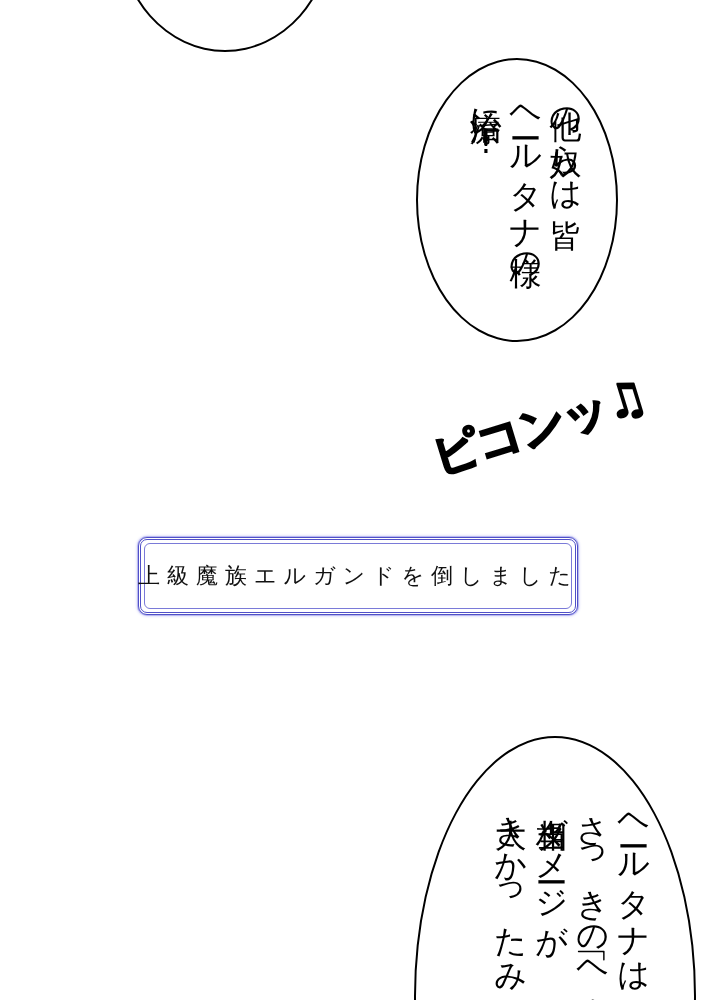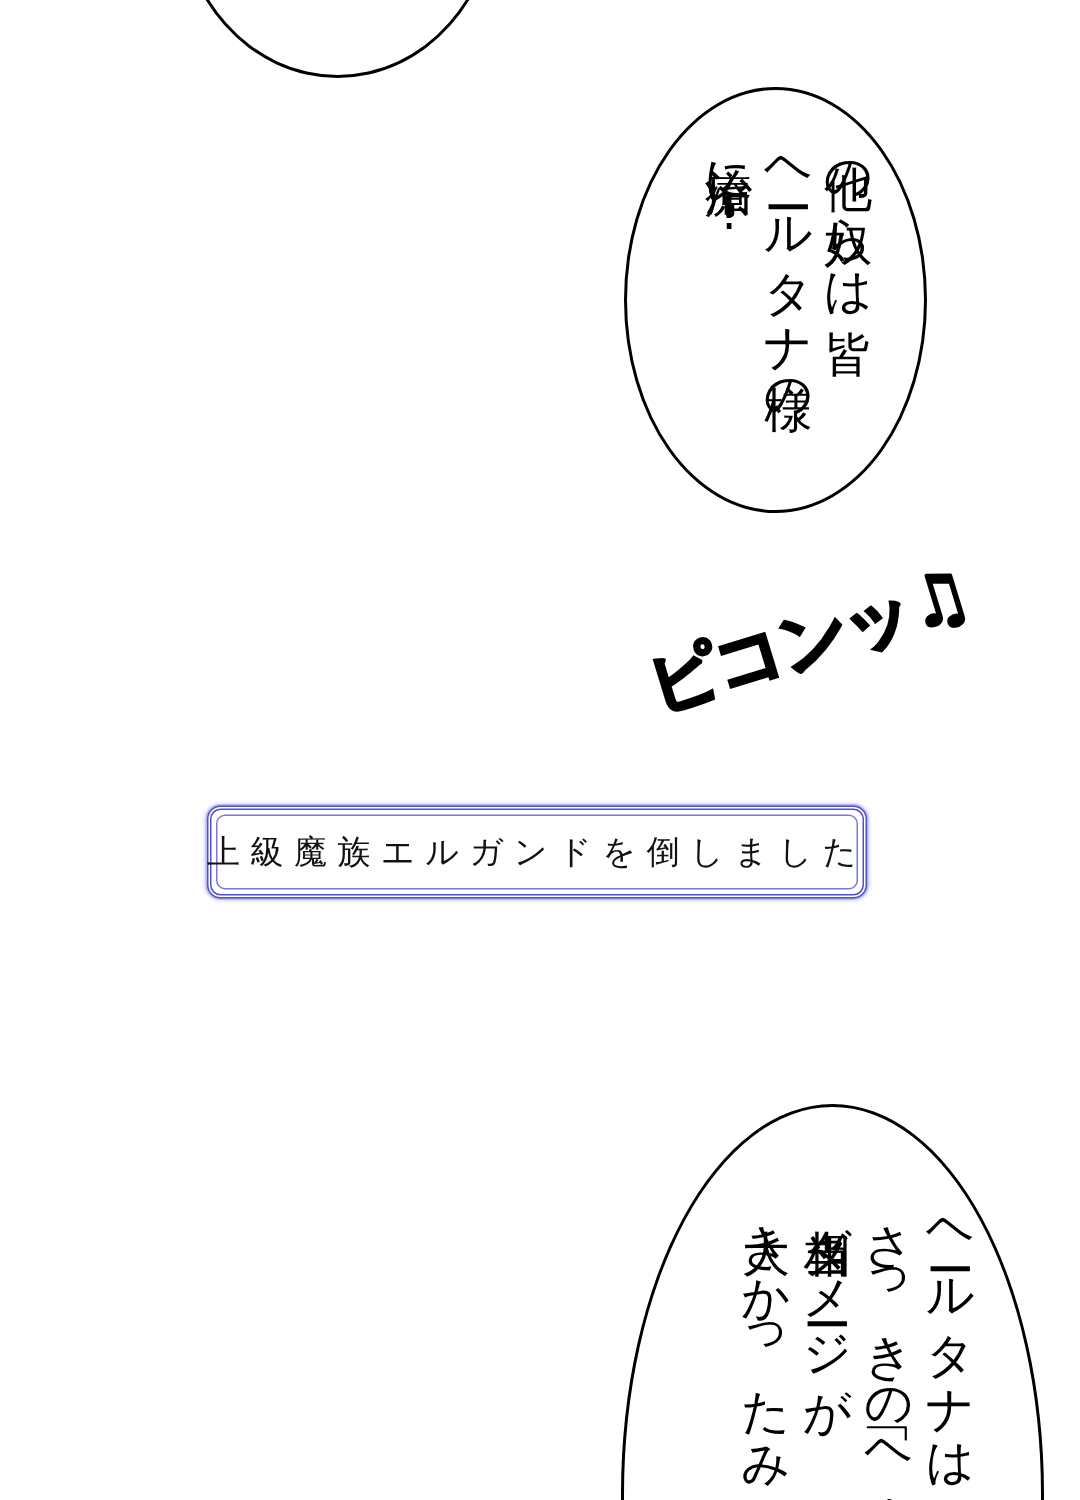--- a/index.html
+++ b/index.html
@@ -82,21 +82,21 @@
       transform: rotate(-17deg);
       transform-origin: left center;
       white-space: nowrap;
       -webkit-text-stroke: 2px #000;
     }
     #notice {
       position: absolute;
       left: 138px;
       top: 537px;
       width: 440px;
-      height: 62px;
+      height: 78px;
       box-sizing: border-box;
       border: 3px double #5050c8;
       border-radius: 9px;
       box-shadow: 0 0 0 1px #b8b8f0, 0 0 3px 1px #c8c8f4;
       background: #fff;
       display: flex;
       align-items: center;
       justify-content: center;
     }
     #notice .notice-inner {

